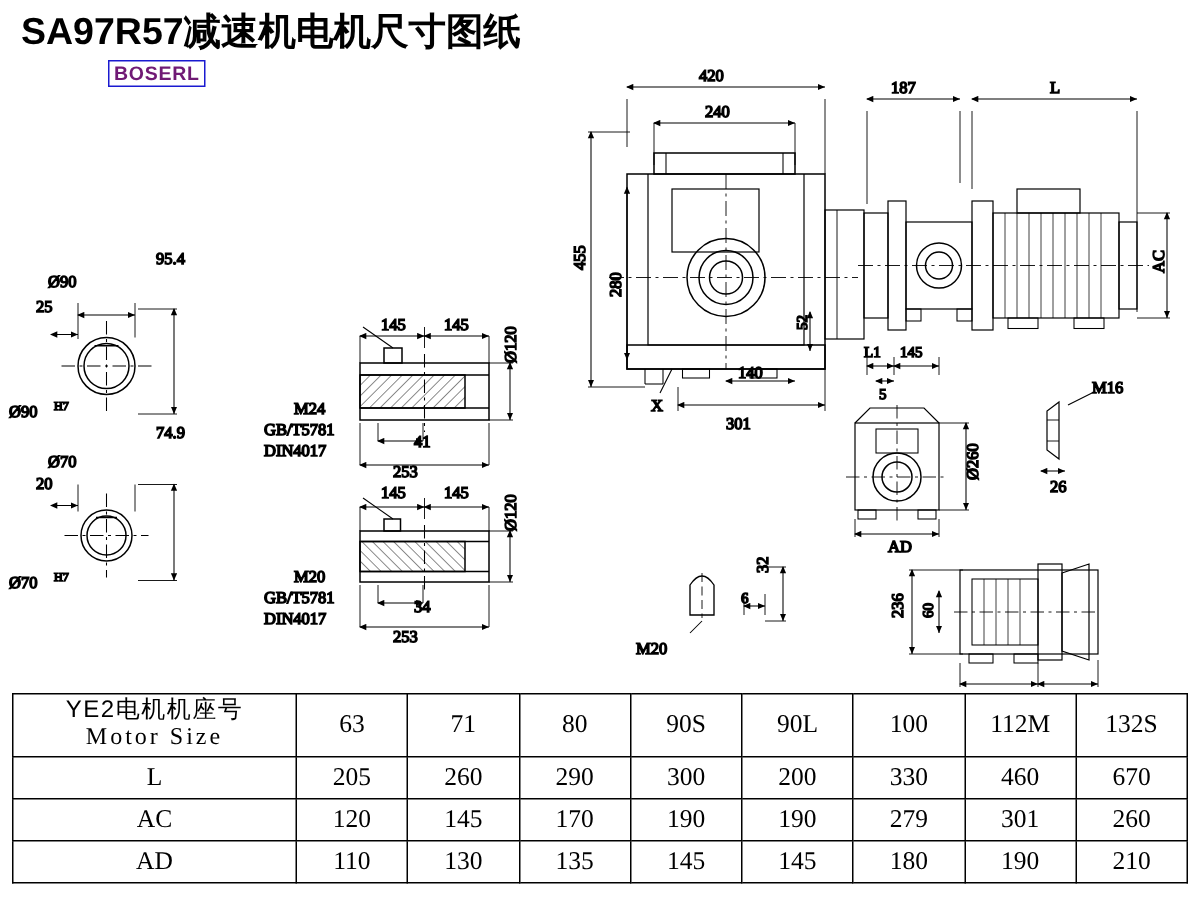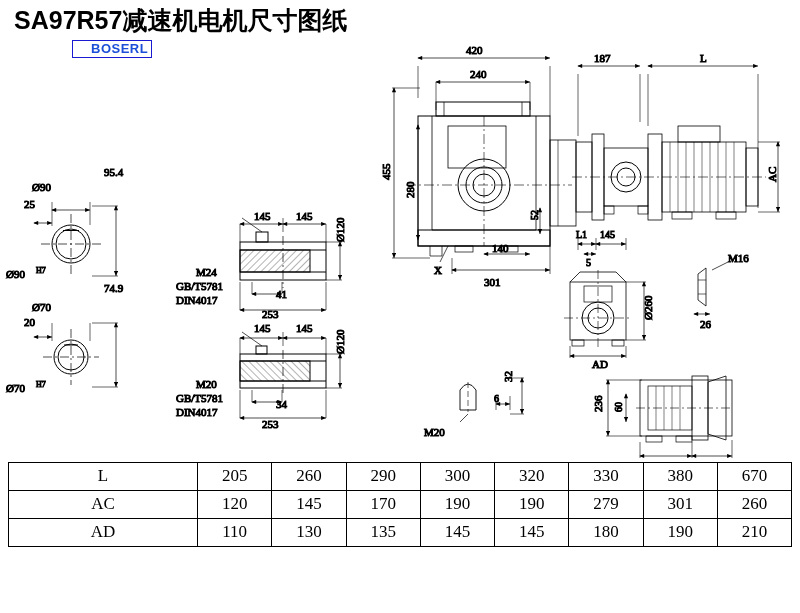--- a/index.html
+++ b/index.html
@@ -30,23 +30,23 @@
     letter-spacing: 0px;
     white-space: nowrap;
   }
   .brand {
     position: absolute;
     left: 72px;
     top: 40px;
     font-family: "Liberation Sans", sans-serif;
     font-weight: bold;
     font-size: 13px;
-    color: #1d4ed8;
+    color: #701a75;
     border: 1px solid #1a1ad0;
-    padding: 0px 3px 1px 18px;
+    padding: 0px 3px 1px 3px;
     letter-spacing: 0.5px;
   }
   .drawing {
     position: absolute;
     left: 0;
     top: 30px;
     width: 800px;
     height: 430px;
   }
   .tablewrap {
@@ -434,28 +434,44 @@
         <text x="692" y="440" font-size="11">113</text>
 
       </g>
     </svg>
   </div>
 
   <div class="tablewrap">
     <table class="specs">
       <tbody>
         <tr>
+          <td class="rowhdr">
+            <div class="motorsize">
+              <div class="cn">YE2电机机座号</div>
+              <div class="en">Motor Size</div>
+            </div>
+          </td>
+          <td>63</td>
+          <td>71</td>
+          <td>80</td>
+          <td>90S</td>
+          <td>90L</td>
+          <td>100</td>
+          <td>112M</td>
+          <td>132S</td>
+        </tr>
+        <tr>
           <td class="rowhdr">L</td>
           <td>205</td>
           <td>260</td>
           <td>290</td>
           <td>300</td>
-          <td>320</td>
+          <td>200</td>
           <td>330</td>
-          <td>380</td>
+          <td>460</td>
           <td>670</td>
         </tr>
         <tr>
           <td class="rowhdr">AC</td>
           <td>120</td>
           <td>145</td>
           <td>170</td>
           <td>190</td>
           <td>190</td>
           <td>279</td>

